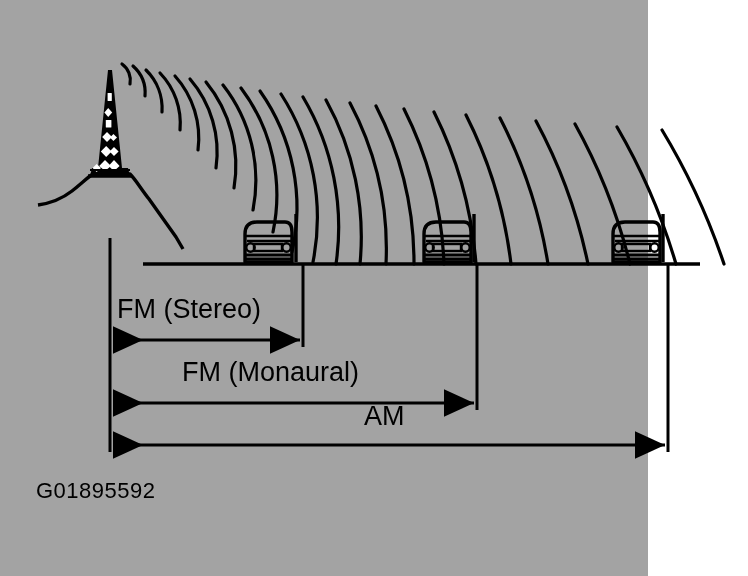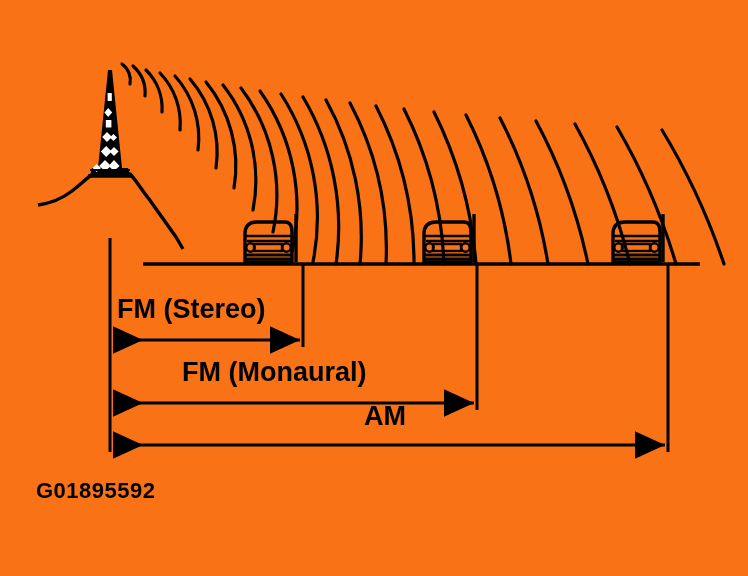--- a/index.html
+++ b/index.html
@@ -10,24 +10,23 @@
   }
   body {
     width: 748px;
     height: 576px;
     overflow: hidden;
     font-family: "Liberation Sans", sans-serif;
     color: #000000;
   }
   #diagram-root {
     position: relative;
-    width: 748px;
+    width: 648px;
     height: 576px;
-    background: #f97316;
-    font-weight: bold;
+    background: #a3a3a3;
   }
   #diagram-svg {
     position: absolute;
     left: 0;
     top: 0;
     width: 748px;
     height: 576px;
     display: block;
   }
   .dim-label {

